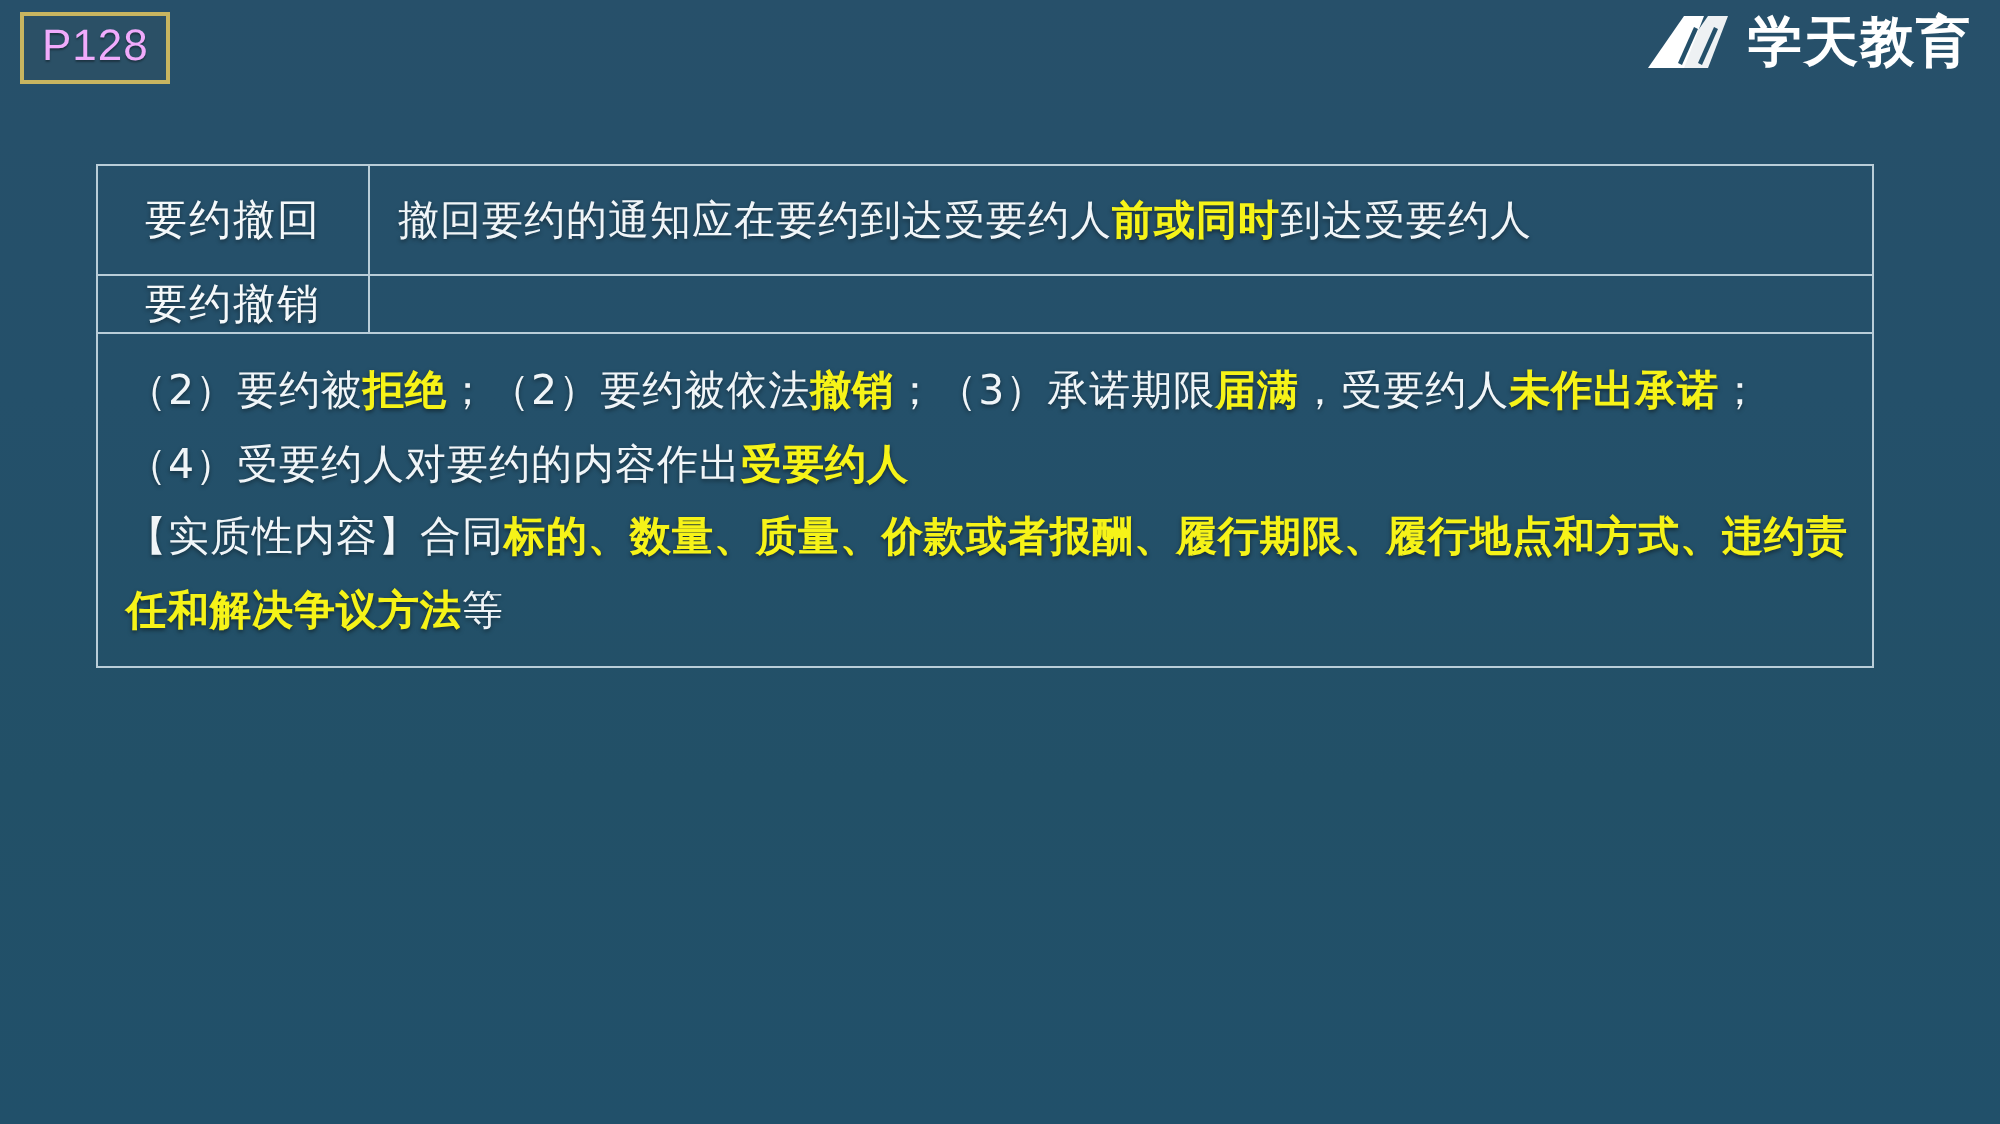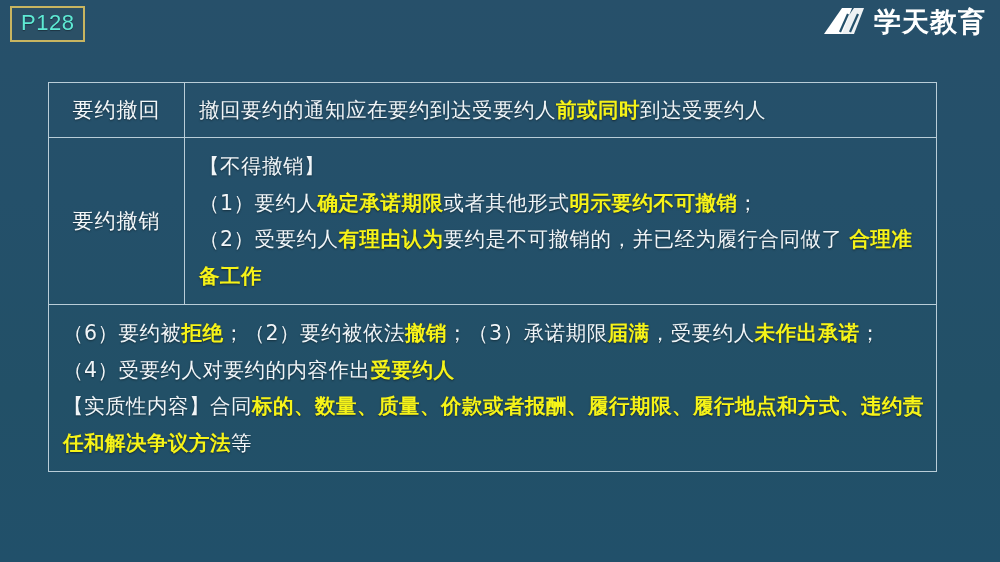--- a/index.html
+++ b/index.html
@@ -23,21 +23,21 @@
   }
 
   
   .page-badge {
     position: absolute;
     left: 10px;
     top: 6px;
     padding: 1px 9px 3px 9px;
     border: 2px solid #c8b560;
     background: #2b5066;
-    color: #5eead4;
+    color: #f0abfc;
     font-size: 22px;
     line-height: 1.25;
     letter-spacing: 0.5px;
     font-family: "Liberation Sans", "DejaVu Sans", sans-serif;
     text-shadow: 0 1px 1px rgba(0,0,0,0.35);
   }
 
   
   .logo {
     position: absolute;
@@ -146,30 +146,25 @@
         <div class="label-cell">要约撤回</div>
         <div class="content-cell">
           <div class="sub-block single">
             <div class="line"><span class="">撤回要约的通知应在要约到达受要约人</span><span class="hl">前或同时</span><span class="">到达受要约人</span></div>
           </div>
         </div>
       </div>
       <div class="row">
         <div class="label-cell">要约撤销</div>
         <div class="content-cell">
-          <div class="sub-block">
-            <div class="line"><span class="">【不得撤销】
-（1）要约人</span><span class="hl">确定承诺期限</span><span class="">或者其他形式</span><span class="hl">明示要约不可撤销</span><span class="">；
-（2）受要约人</span><span class="hl">有理由认为</span><span class="">要约是不可撤销的，并已经为履行合同做了 </span><span class="hl">合理准备工作</span></div>
-          </div>
         </div>
       </div>
       <div class="row">
         <div class="content-cell">
           <div class="sub-block">
-            <div class="line"><span class="">（6）要约被</span><span class="hl">拒绝</span><span class="">；（2）要约被依法</span><span class="hl">撤销</span><span class="">；（3）承诺期限</span><span class="hl">届满</span><span class="">，受要约人</span><span class="hl">未作出承诺</span><span class="">；（4）受要约人对要约的内容作出</span><span class="hl">受要约人</span><span class="">
+            <div class="line"><span class="">（2）要约被</span><span class="hl">拒绝</span><span class="">；（2）要约被依法</span><span class="hl">撤销</span><span class="">；（3）承诺期限</span><span class="hl">届满</span><span class="">，受要约人</span><span class="hl">未作出承诺</span><span class="">；（4）受要约人对要约的内容作出</span><span class="hl">受要约人</span><span class="">
 【实质性内容】合同</span><span class="hl">标的、数量、质量、价款或者报酬、履行期限、履行地点和方式、违约责任和解决争议方法</span><span class="">等</span></div>
           </div>
         </div>
       </div>
     </div>
 
 </div>
 
 </body></html>

